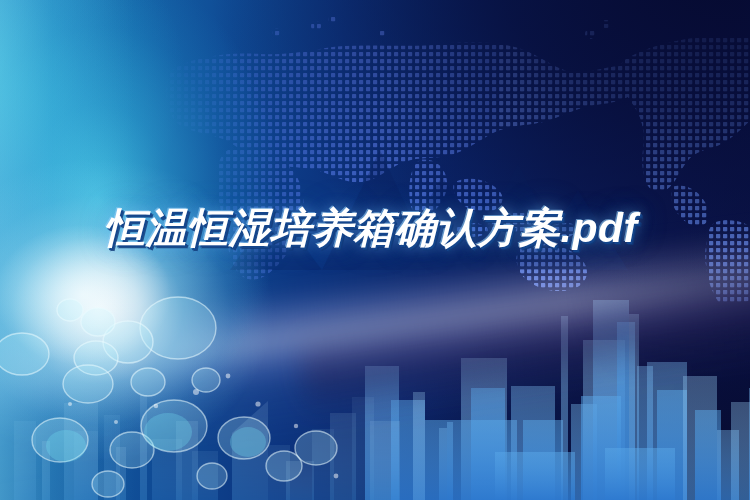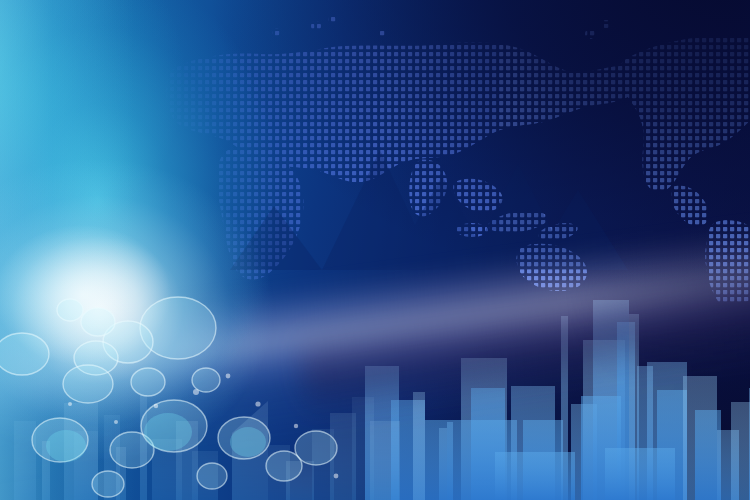--- a/index.html
+++ b/index.html
@@ -391,14 +391,17 @@
         <circle cx="336" cy="196" r="2.4"></circle>
       </g>
       <g fill="rgba(120,230,245,0.28)">
         <ellipse cx="168" cy="152" rx="24" ry="19"></ellipse>
         <ellipse cx="66" cy="166" rx="20" ry="16"></ellipse>
         <ellipse cx="248" cy="162" rx="18" ry="15"></ellipse>
       </g>
     </svg>
   </div>
 
+  <div class="title-block">
+    <h1 class="title-text">恒温恒湿培养箱确认方案.pdf</h1>
+  </div>
 
 </div>
 
 </body></html>

